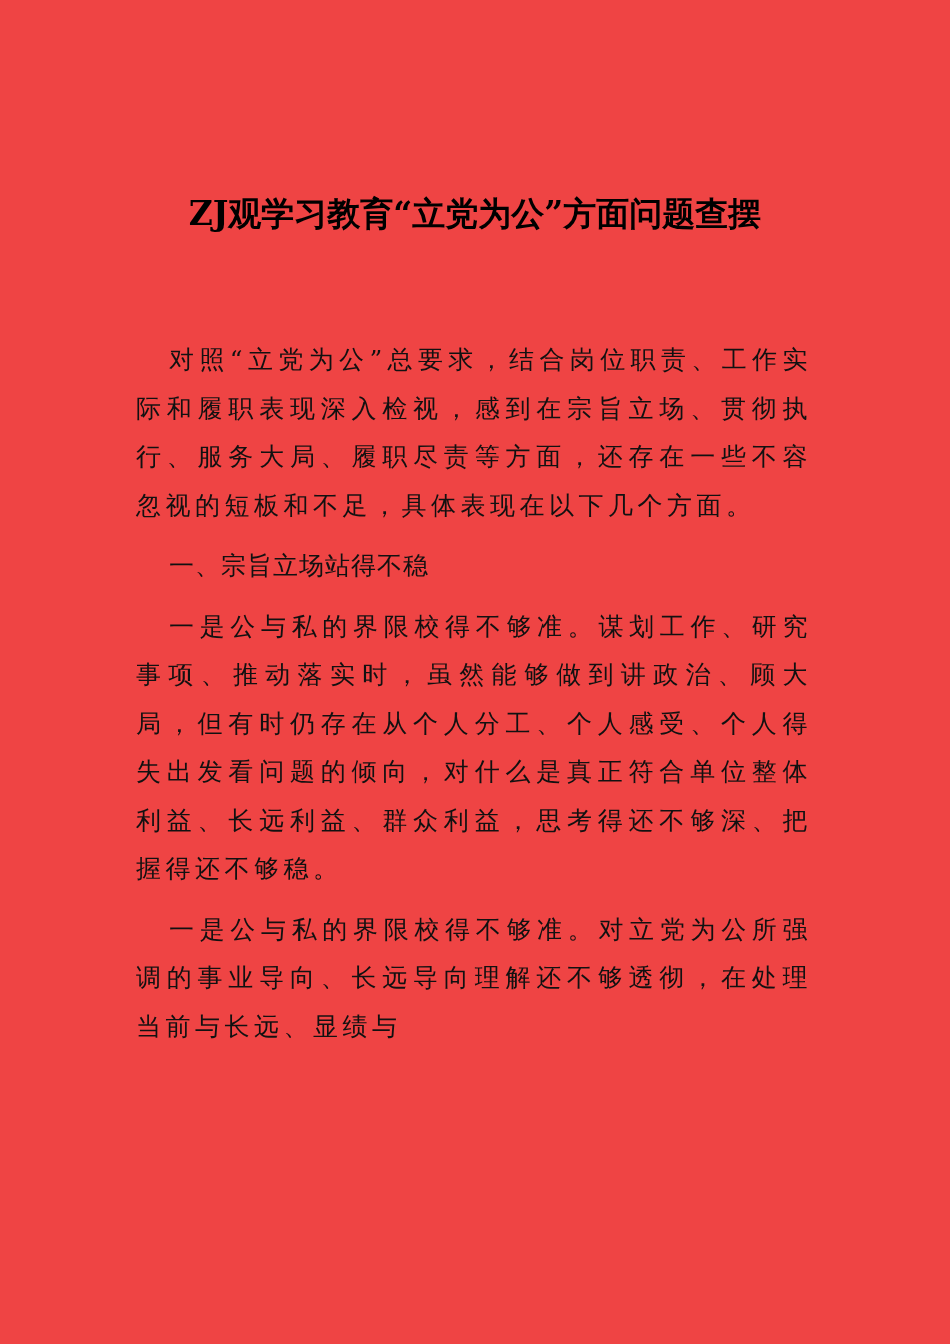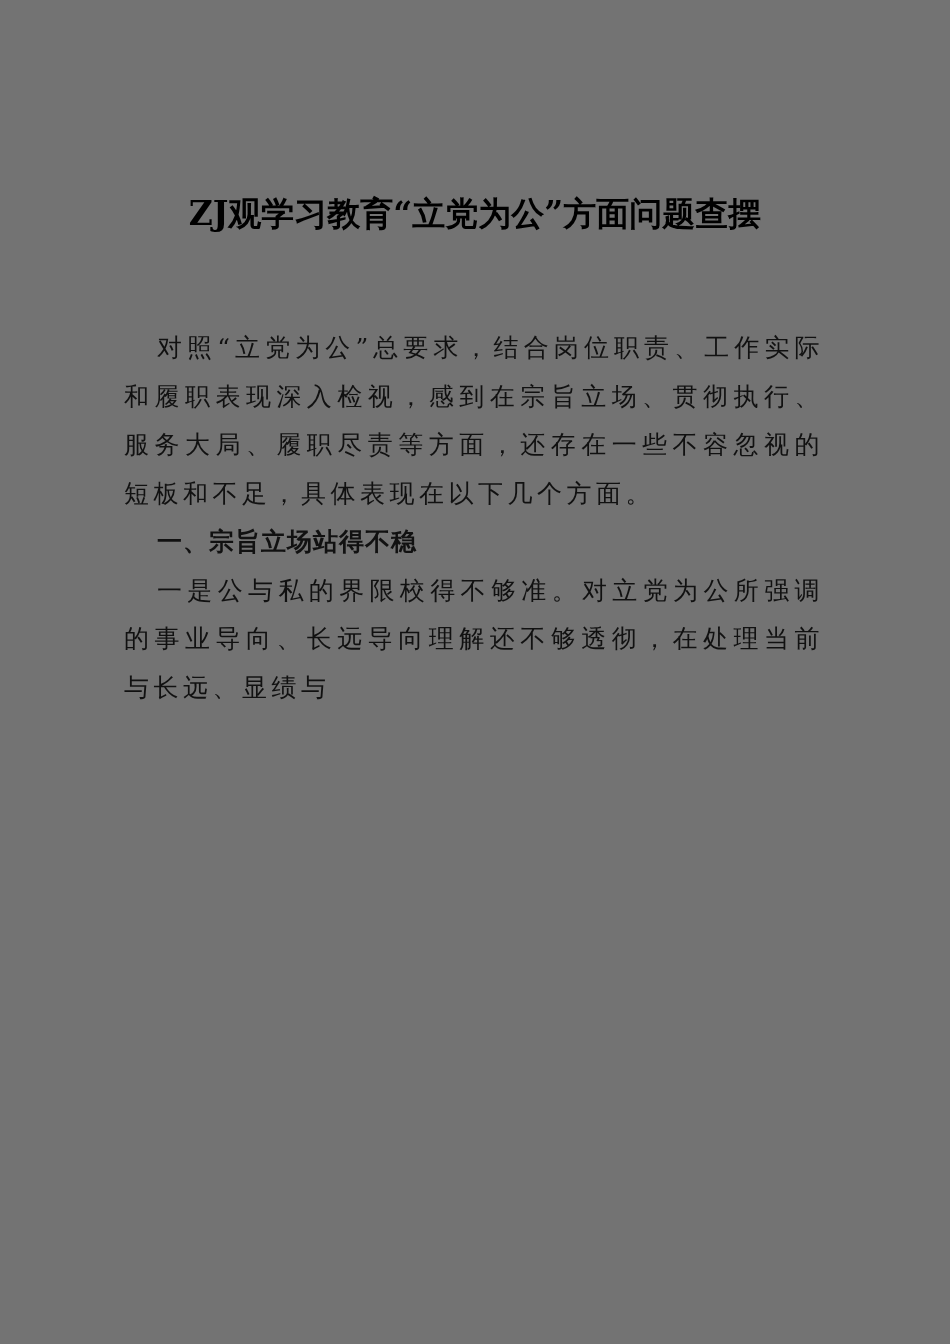--- a/index.html
+++ b/index.html
@@ -1,34 +1,35 @@
 <!DOCTYPE html>
 <html><head>
 <meta charset="utf-8">
 <style>
   html, body { margin: 0; padding: 0; background: #ffffff; }
   body { width: 950px; height: 1344px; position: relative; overflow: hidden; }
-  .page { position: absolute; left: 0; top: 0; width: 950px; height: 1344px; background: #737373; }
+  .page { position: absolute; left: 0; top: 0; width: 950px; height: 1344px; background: #ef4444; }
   .title {
     position: absolute; left: 0; top: 192px; width: 950px; text-align: center;
     font-family: "DejaVu Serif", "Liberation Serif", serif; font-weight: bold;
     font-size: 33px; line-height: 44px; color: #000; letter-spacing: 0px;
   }
   .body {
     position: absolute; left: 124px; width: 700px;
     font-family: "DejaVu Serif", "Liberation Serif", serif;
     font-size: 25px; line-height: 48.5px; color: #111;
   }
-  .para { margin: 0; text-indent: 33px; text-align: justify; letter-spacing: 4.5px; }
-  .heading { font-family: "DejaVu Sans", "Liberation Sans", sans-serif; font-weight: bold; letter-spacing: 1px; }
+  .para { margin: 12px; text-indent: 33px; text-align: justify; letter-spacing: 4.5px; }
+  .heading { font-family: "DejaVu Sans", "Liberation Sans", sans-serif; font-weight: normal; letter-spacing: 1px; }
 </style>
 </head>
 <body>
 
 <div class="page">
   <div class="title">ZJ观学习教育“立党为公”方面问题查摆</div>
 
   <div class="body" style="top:324px;">
     <p class="para">对照“立党为公”总要求，结合岗位职责、工作实际和履职表现深入检视，感到在宗旨立场、贯彻执行、服务大局、履职尽责等方面，还存在一些不容忽视的短板和不足，具体表现在以下几个方面。</p>
     <p class="para heading">一、宗旨立场站得不稳</p>
+    <p class="para">一是公与私的界限校得不够准。谋划工作、研究事项、推动落实时，虽然能够做到讲政治、顾大局，但有时仍存在从个人分工、个人感受、个人得失出发看问题的倾向，对什么是真正符合单位整体利益、长远利益、群众利益，思考得还不够深、把握得还不够稳。</p>
     <p class="para">一是公与私的界限校得不够准。对立党为公所强调的事业导向、长远导向理解还不够透彻，在处理当前与长远、显绩与</p>
   </div>
 </div>
 
 </body></html>

